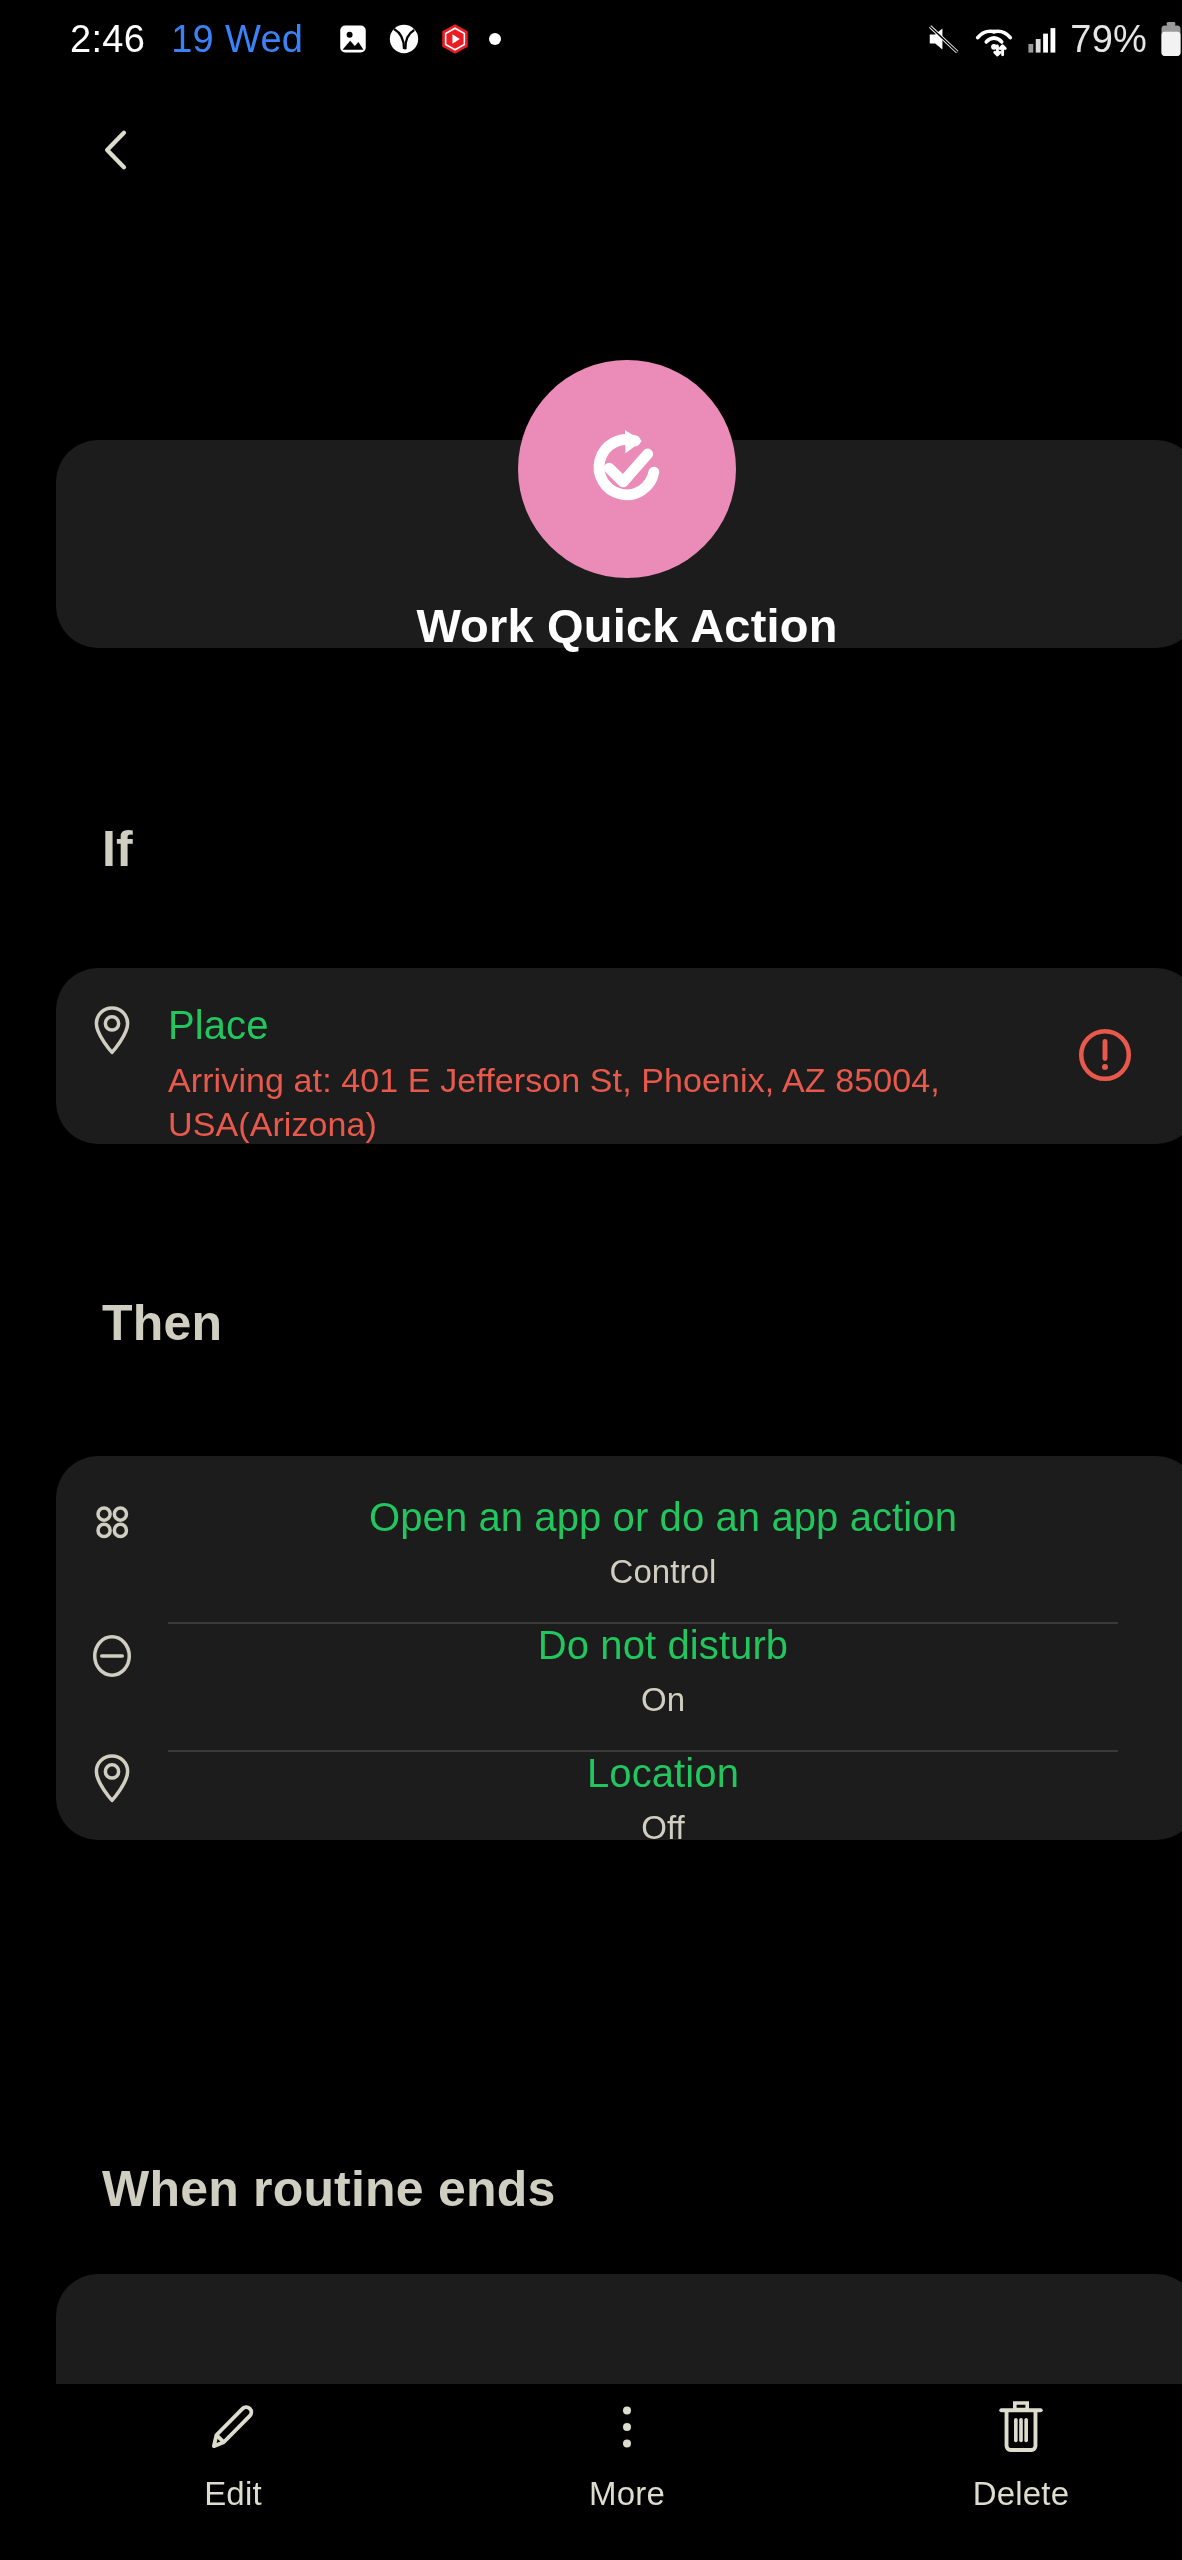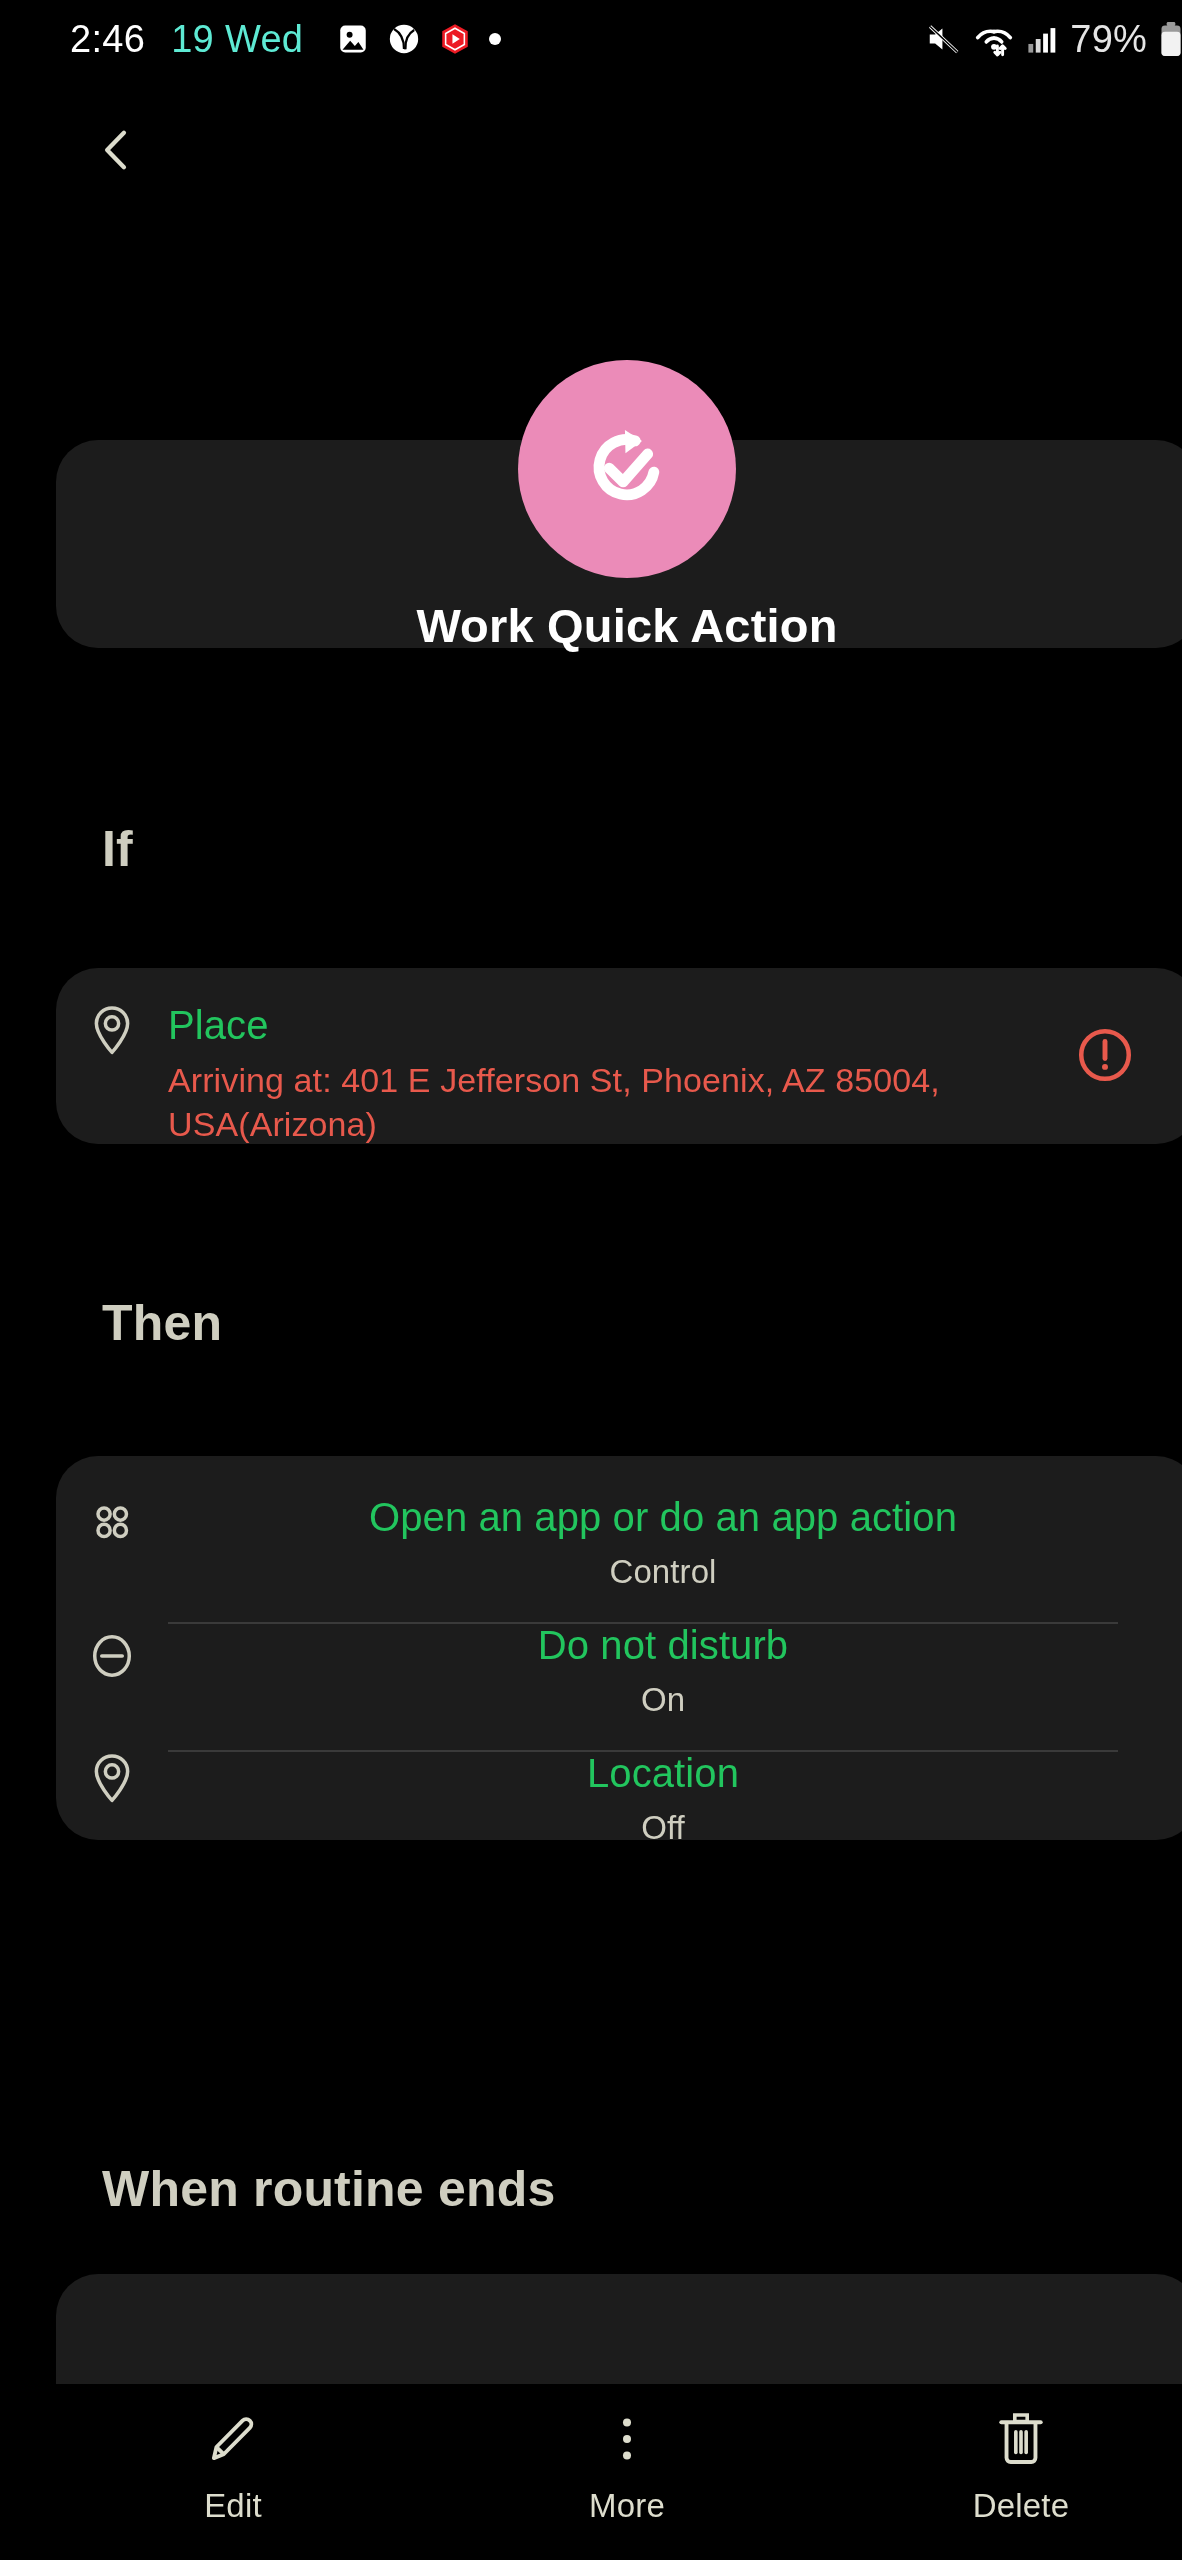--- a/index.html
+++ b/index.html
@@ -12,21 +12,21 @@
   .screen { position:relative; width:1182px; height:2560px; background:#000;margin-left:36px; }
 
   
   .statusbar{
     position:absolute; top:0; left:0; width:1182px; height:78px;
     display:flex; align-items:center; padding:0 34px;
   }
   .sb-left{ display:flex; align-items:center; gap:17px; }
   .sb-right{ display:flex; align-items:center; gap:11px; margin-left:auto; }
   .sb-time{ color:#fff; font-size:38px; letter-spacing:.3px; }
-  .sb-date{ color:#5eead4; font-size:38px; letter-spacing:.3px; margin-left:9px;}
+  .sb-date{ color:#3b82f6; font-size:38px; letter-spacing:.3px; margin-left:9px;}
   .sb-dot{ width:12px; height:12px; border-radius:50%; background:#fff; display:inline-block; }
   .sb-pct{ color:#e5e5e5; font-size:38px; letter-spacing:.2px; }
   .ic{ display:inline-flex; align-items:center; justify-content:center; }
 
   
   .backbar{ position:absolute; top:104px; left:0; width:1182px; height:92px; }
   .back-btn{
     position:absolute; left:34px; top:0; width:92px; height:92px;
     display:flex; align-items:center; justify-content:center; cursor:pointer;
   }
@@ -75,21 +75,21 @@
   
   #end-card{ top:2274px; height:120px; border-radius:42px 42px 0 0; }
 
   
   .bottombar{
     position:absolute; left:0; bottom:0; width:1182px; height:176px;
     background:#000; display:flex; align-items:flex-start;
   }
   .bb-item{
     flex:1 1 0; display:flex; flex-direction:column; align-items:center;
-    padding-top:24px; cursor:pointer;
+    padding-top:12px; cursor:pointer;
   }
   .bb-label{ color:#ddddcd; font-size:33px; margin-top:17px; letter-spacing:.2px; }
 </style>
 </head>
 <body>
 
 <div class="screen">
 
   <div class="statusbar">
     <div class="sb-left">

